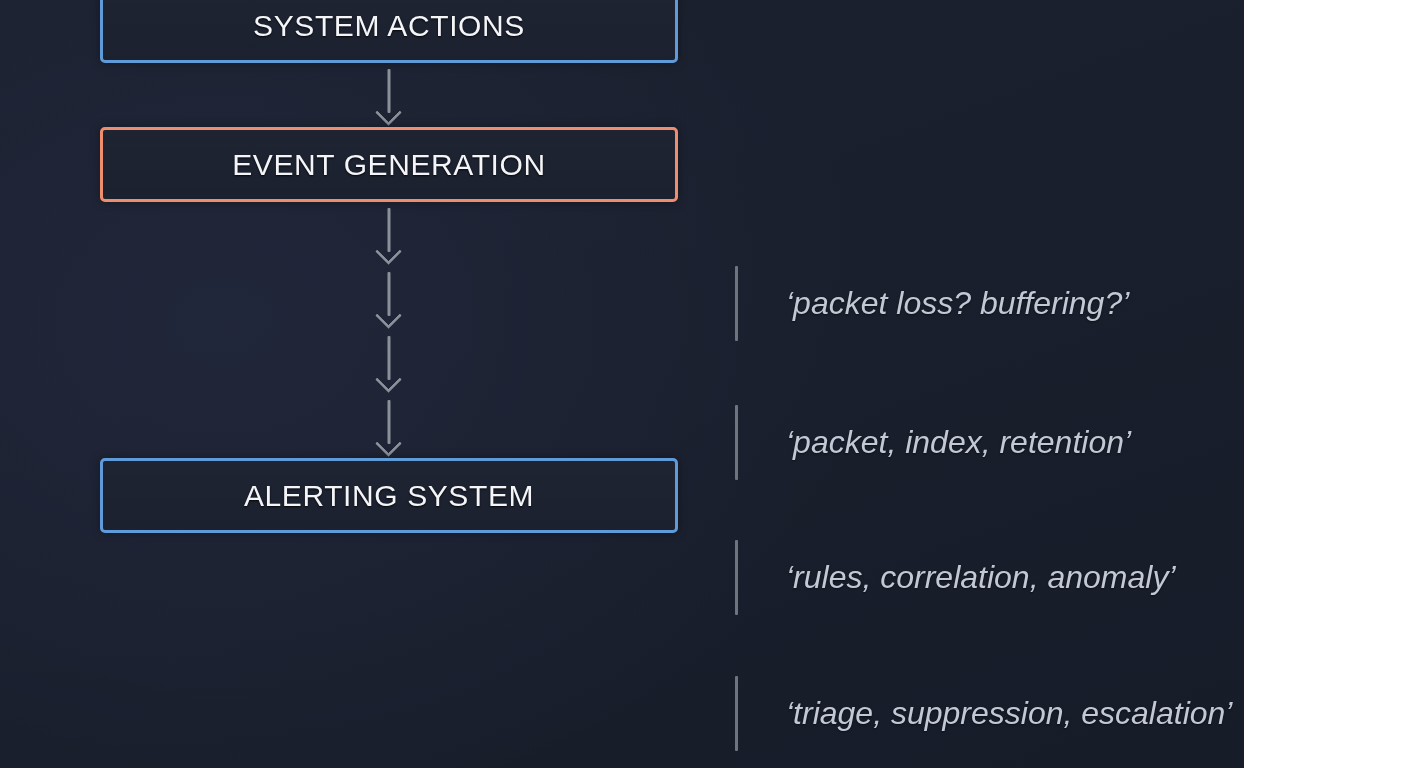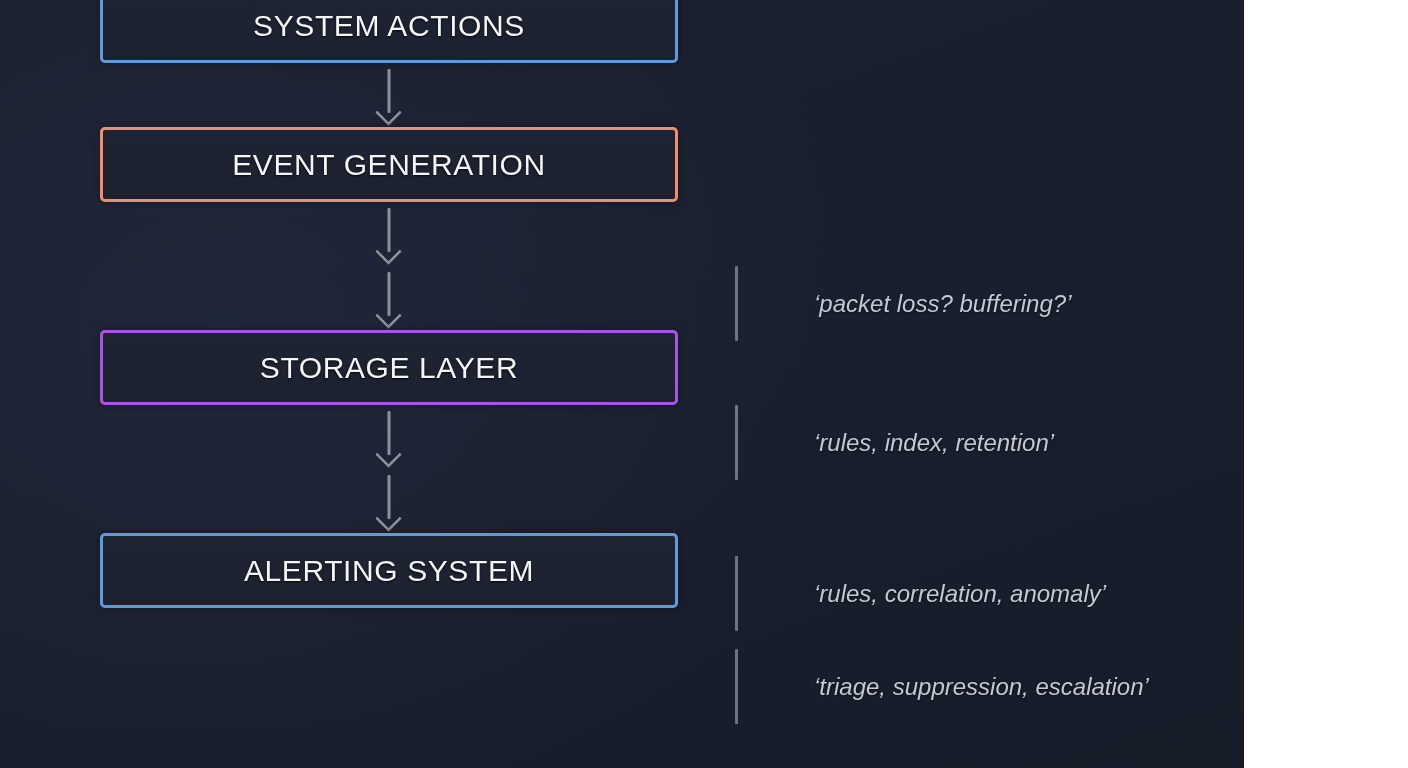--- a/index.html
+++ b/index.html
@@ -92,22 +92,22 @@
     height:75px;
   }
   .annotation .tick {
     width:3px;
     height:75px;
     background:#6f757f;
     border-radius:1px;
     flex:0 0 auto;
   }
   .annotation .note {
-    margin-left:76px;
-    font-size:24px;
+    margin-left:48px;
+    font-size:32px;
     font-style:italic;
     color:#c3c9d4;
     white-space:nowrap;
     text-shadow:0 1px 2px rgba(0,0,0,0.5);
   }
 </style>
 </head>
 <body>
 
 <div id="canvas">
@@ -123,46 +123,43 @@
         <div class="node-label">EVENT GENERATION</div>
       </div>
       <div class="connector">
         <div class="shaft"></div>
         <div class="head"></div>
       </div>
       <div class="connector">
         <div class="shaft"></div>
         <div class="head"></div>
       </div>
-      <div class="node accent-purple">
-        <div class="node-label">STORAGE LAYER</div>
-      </div>
       <div class="connector">
         <div class="shaft"></div>
         <div class="head"></div>
       </div>
       <div class="connector">
         <div class="shaft"></div>
         <div class="head"></div>
       </div>
       <div class="node accent-blue">
         <div class="node-label">ALERTING SYSTEM</div>
       </div>
     </div>
   <div id="annotations">
       <div class="annotation" style="top: 266px;">
         <div class="tick"></div>
         <div class="note">‘packet loss? buffering?’</div>
       </div>
       <div class="annotation" style="top: 405px;">
         <div class="tick"></div>
-        <div class="note">‘rules, index, retention’</div>
+        <div class="note">‘packet, index, retention’</div>
       </div>
-      <div class="annotation" style="top: 556px;">
+      <div class="annotation" style="top: 540px;">
         <div class="tick"></div>
         <div class="note">‘rules, correlation, anomaly’</div>
       </div>
-      <div class="annotation" style="top: 649px;">
+      <div class="annotation" style="top: 676px;">
         <div class="tick"></div>
         <div class="note">‘triage, suppression, escalation’</div>
       </div>
     </div>
 </div>
 
 </body></html>

